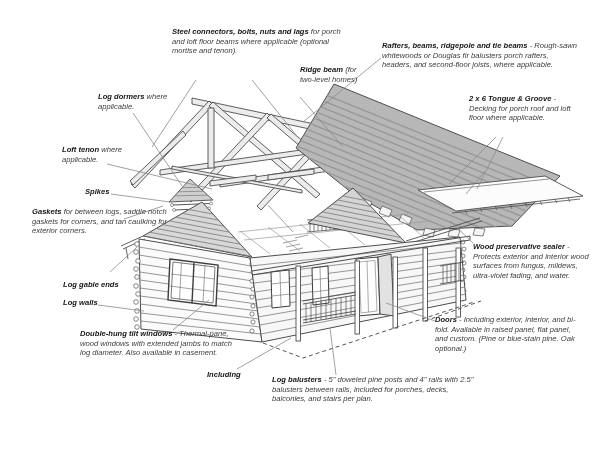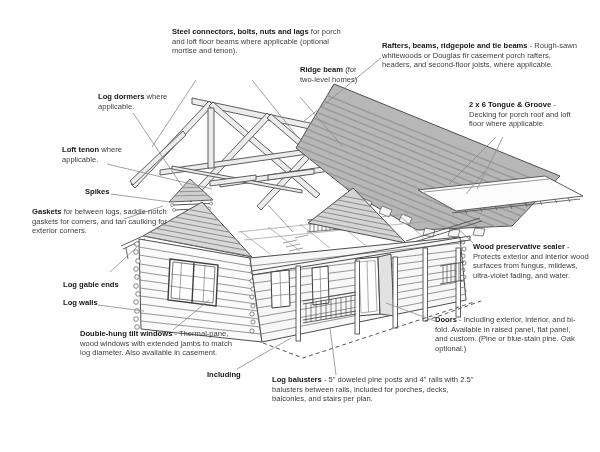--- a/index.html
+++ b/index.html
@@ -1,18 +1,18 @@
 <!DOCTYPE html>
 <html><head>
 <meta charset="utf-8">
 <style>
   html,body{margin:0;padding:0;}
   body{width:600px;height:452px;position:relative;background:#ffffff;overflow:hidden;
        font-family:"Liberation Sans",sans-serif;}
-  #stage{position:absolute;left:0;top:0;width:600px;height:452px;}
+  #stage{position:absolute;left:0;top:0;width:600px;height:452px;font-style:italic;}
   svg{position:absolute;left:0;top:0;}
   .lbl{position:absolute;font-size:7.6px;line-height:9.6px;color:#3c3c3c;z-index:5;}
   .lbl b{font-weight:700;color:#161616;}
   .one{white-space:nowrap;}
 </style>
 </head>
 <body>
 
 <div id="stage">
 
@@ -329,25 +329,25 @@
     <path d="M173,330 L209,300"></path>
     <path d="M237,369 L291,338"></path>
     <path d="M336,375 L330,328"></path>
   </g>
 </svg>
 
 <div class="lbl" style="left:172px;top:27px;width:170px"><b>Steel connectors, bolts, nuts and lags</b><span> for porch and loft floor beams where applicable (optional mortise and tenon).</span></div>
 
 <div class="lbl" style="left:300px;top:65px;width:64px"><b>Ridge beam</b><span> (for two-level homes)</span></div>
 
-<div class="lbl" style="left:382px;top:41px;width:195px"><b>Rafters, beams, ridgepole and tie beams</b><span> - Rough-sawn whitewoods or Douglas fir casement porch rafters, headers, and second-floor joists, where applicable.</span></div>
+<div class="lbl" style="left:382px;top:41px;width:195px"><b>Rafters, beams, ridgepole and tie beams</b><span> - Rough-sawn whitewoods or Douglas fir balusters porch rafters, headers, and second-floor joists, where applicable.</span></div>
 
 <div class="lbl" style="left:98px;top:92px;width:105px"><b>Log dormers</b><span> where applicable.</span></div>
 
-<div class="lbl" style="left:469px;top:100px;width:116px"><b>2 x 6 Tongue &amp; Groove</b><span> - Decking for porch roof and loft floor where applicable.</span></div>
+<div class="lbl" style="left:469px;top:94px;width:116px"><b>2 x 6 Tongue &amp; Groove</b><span> - Decking for porch roof and loft floor where applicable.</span></div>
 
 <div class="lbl" style="left:62px;top:145px;width:92px"><b>Loft tenon</b><span> where applicable.</span></div>
 
 
 <div class="lbl one" style="left:85px;top:187px"><b>Spikes</b></div>
 
 <div class="lbl" style="left:32px;top:207px;width:138px"><b>Gaskets</b><span> for between logs, saddle notch gaskets for corners, and tan caulking for exterior corners.</span></div>
 
 
 <div class="lbl" style="left:473px;top:242px;width:120px"><b>Wood preservative sealer</b><span> - Protects exterior and interior wood surfaces from fungus, mildews, ultra-violet fading, and water.</span></div>

